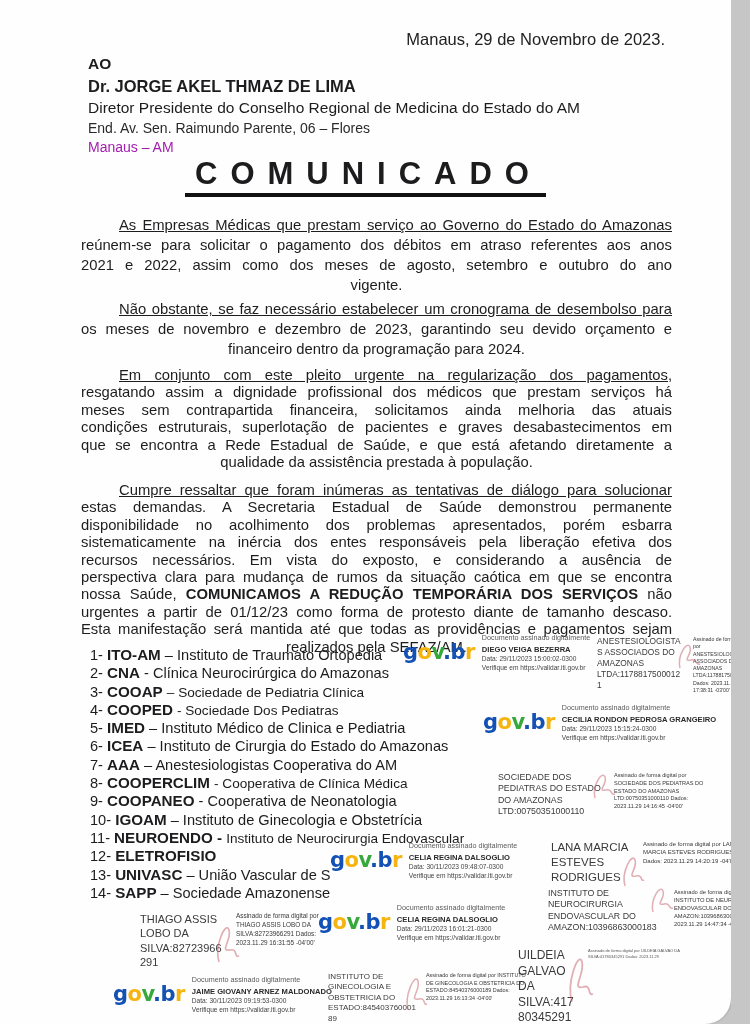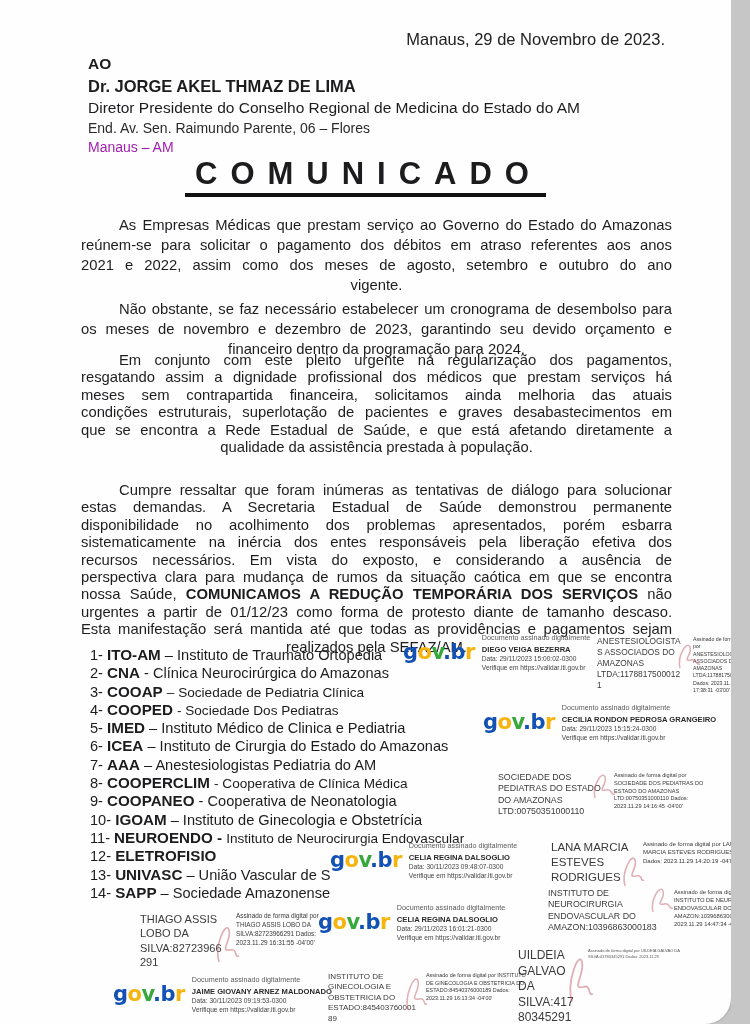--- a/index.html
+++ b/index.html
@@ -33,25 +33,25 @@
   .title-wrap { position:absolute; top:156px; left:0; width:100%; text-align:center; }
   .title-wrap span {
     display:inline-block;
     font-size:31px; font-weight:800; letter-spacing:13px;
     border-bottom:4px solid #111; padding:0 4px 1px 10px;
   }
   
   .para { position:absolute; left:81px; width:591px; font-size:14.8px; color:#1d1d1f; }
   .p1 { top:215px; line-height:20px; }
   .p2 { top:299px; line-height:20px; }
-  .p3 { top:352px; line-height:17.4px; }
+  .p3 { top:367px; line-height:17.4px; }
   .p4 { top:482px; line-height:17.4px; }
   .jline   { text-align:justify; text-align-last:justify; }
   .lastline{ text-align:center; }
-  .indent  { padding-left:38px; }
+  .indent  { padding-left:38px;text-decoration:underline; }
   .inline-bold { font-weight:bold; }
   
   .org-list { position:absolute; left:90px; top:646px; line-height:17.3px; font-size:14.6px; white-space:nowrap; }
   .org-item b { font-size:15.2px; }
   .org-item .small-rest { font-size:13.6px; }
   
   .govbr { font-weight:800; font-size:21px; letter-spacing:-0.5px; line-height:1;
            font-family:"DejaVu Sans", sans-serif; white-space:nowrap; }
   
   .govsig { position:absolute; display:flex; align-items:center; gap:7px; }
@@ -120,21 +120,21 @@
     <div class="lastline">realizados pela SEFAZ/AM.</div>
   </div>
 
   <div class="org-list">
     <div class="org-item"><span>1-</span> <b>ITO-AM</b> <span>– Instituto de Traumato Ortopedia</span></div>
     <div class="org-item"><span>2-</span> <b>CNA</b> <span>- Clínica Neurocirúrgica do Amazonas</span></div>
     <div class="org-item"><span>3-</span> <b>COOAP</b> <span class="small-rest">– Sociedade de Pediatria Clínica</span></div>
     <div class="org-item"><span>4-</span> <b>COOPED</b> <span class="small-rest">- Sociedade Dos Pediatras</span></div>
     <div class="org-item"><span>5-</span> <b>IMED</b> <span>– Instituto Médico de Clinica e Pediatria</span></div>
     <div class="org-item"><span>6-</span> <b>ICEA</b> <span>– Instituto de Cirurgia do Estado do Amazonas</span></div>
-    <div class="org-item"><span>7-</span> <b>AAA</b> <span>–  Anestesiologistas Pediatria do AM</span></div>
+    <div class="org-item"><span>7-</span> <b>AAA</b> <span>–  Anestesiologistas Cooperativa do AM</span></div>
     <div class="org-item"><span>8-</span> <b>COOPERCLIM</b> <span class="small-rest">- Cooperativa de Clínica Médica</span></div>
     <div class="org-item"><span>9-</span> <b>COOPANEO</b> <span>- Cooperativa de Neonatologia</span></div>
     <div class="org-item"><span>10-</span> <b>IGOAM</b> <span>– Instituto de Ginecologia e Obstetrícia</span></div>
     <div class="org-item"><span>11-</span> <b>NEUROENDO -</b> <span class="small-rest">Instituto de Neurocirurgia Endovascular</span></div>
     <div class="org-item"><span>12-</span> <b>ELETROFISIO</b> <span></span></div>
     <div class="org-item"><span>13-</span> <b>UNIVASC</b> <span>– União Vascular de S</span></div>
     <div class="org-item"><span>14-</span> <b>SAPP</b> <span>– Sociedade Amazonense</span></div>
   </div>
 
   <div class="govsig" style="left:403px; top:633px;">

